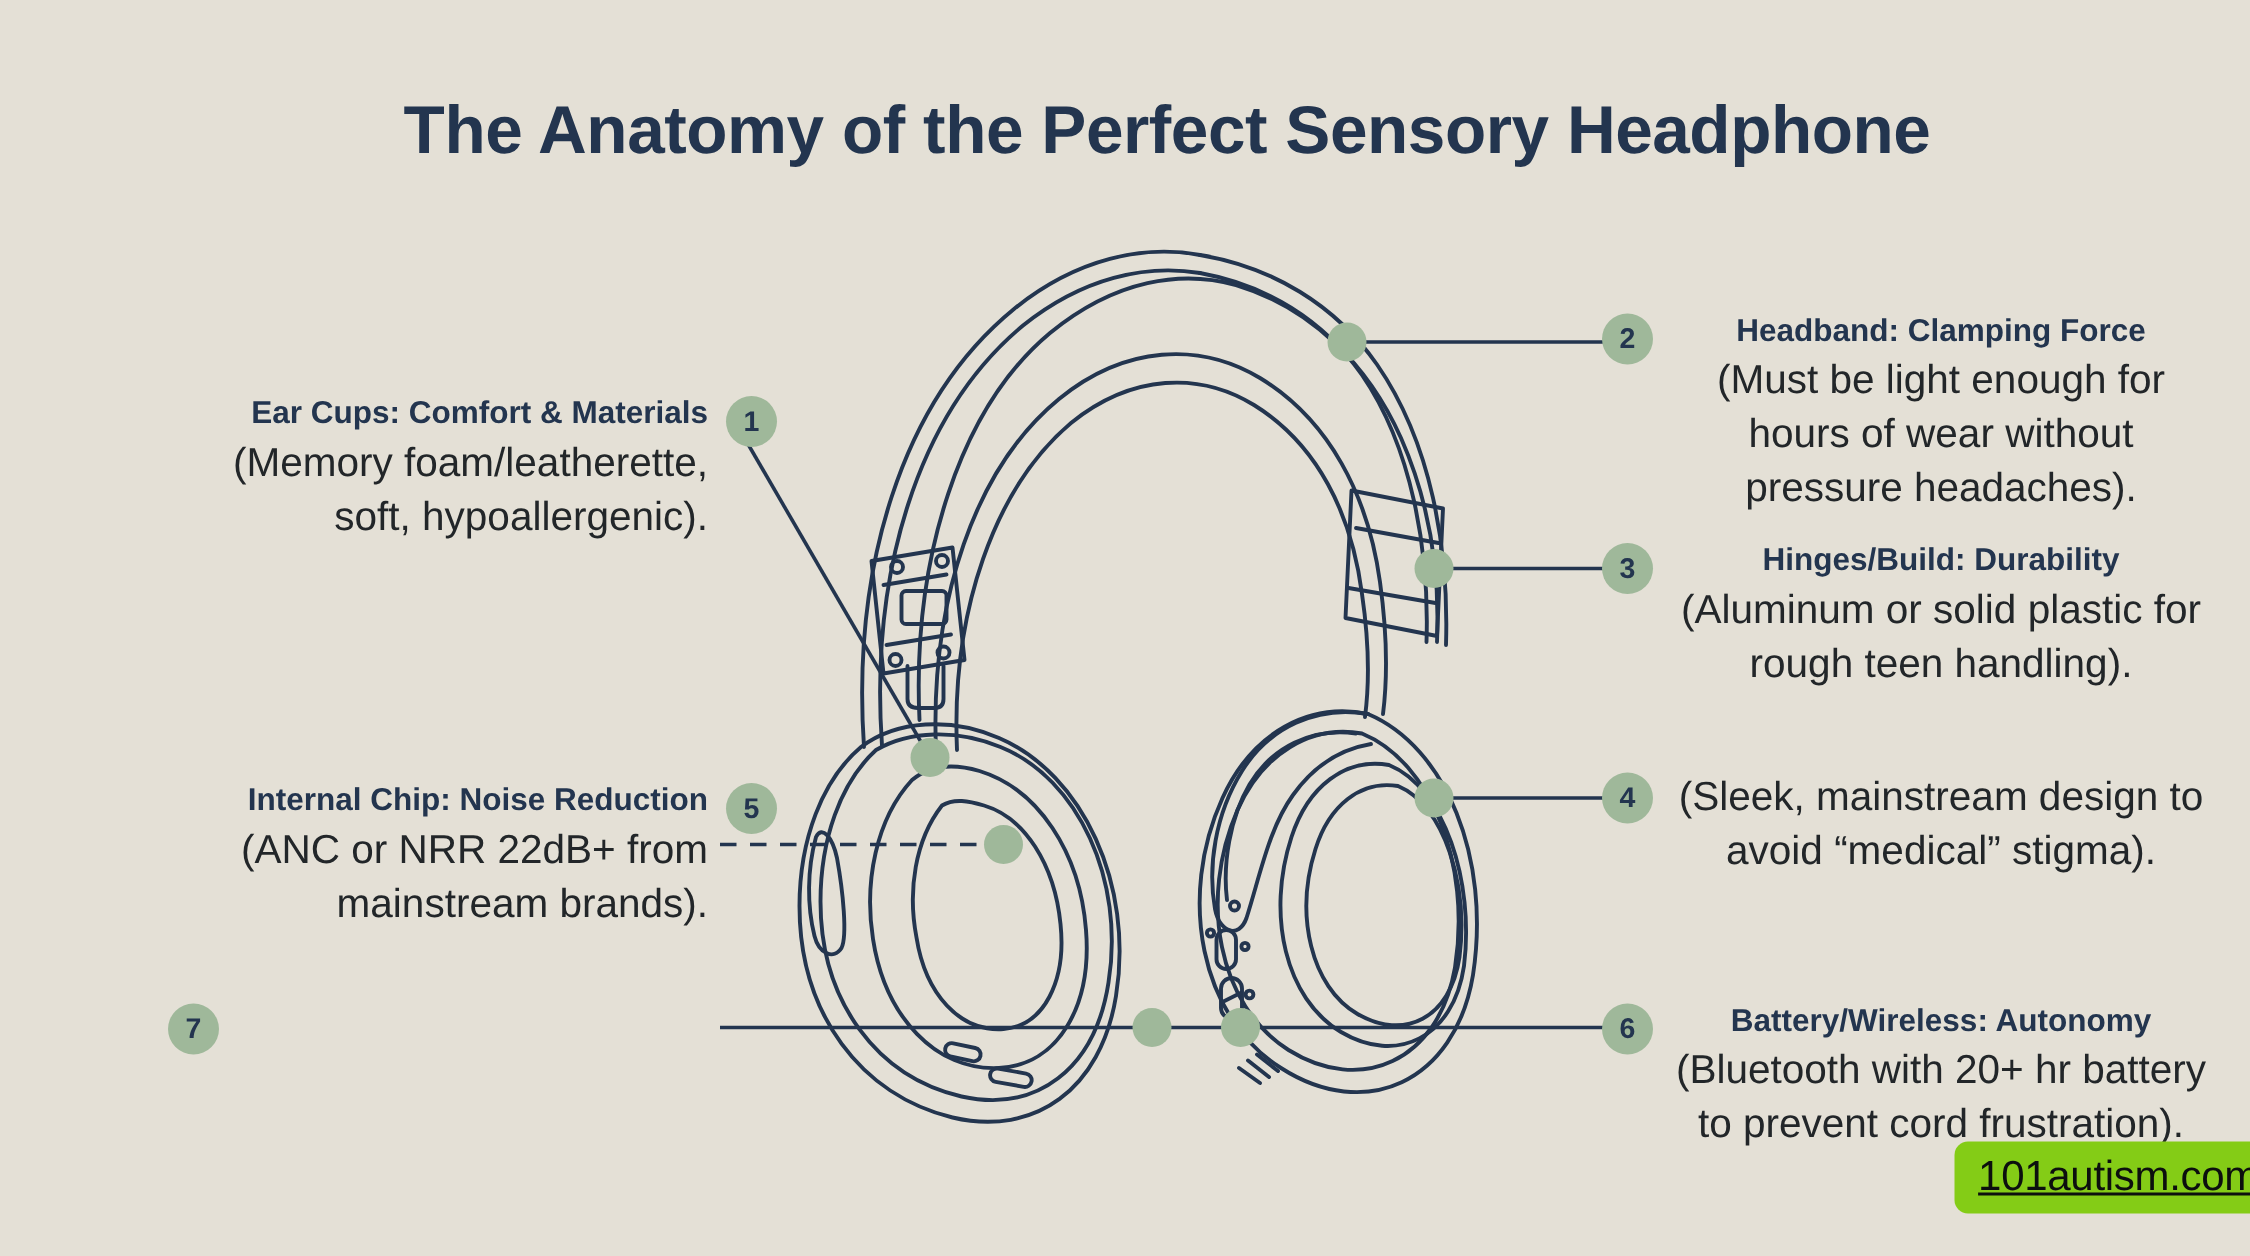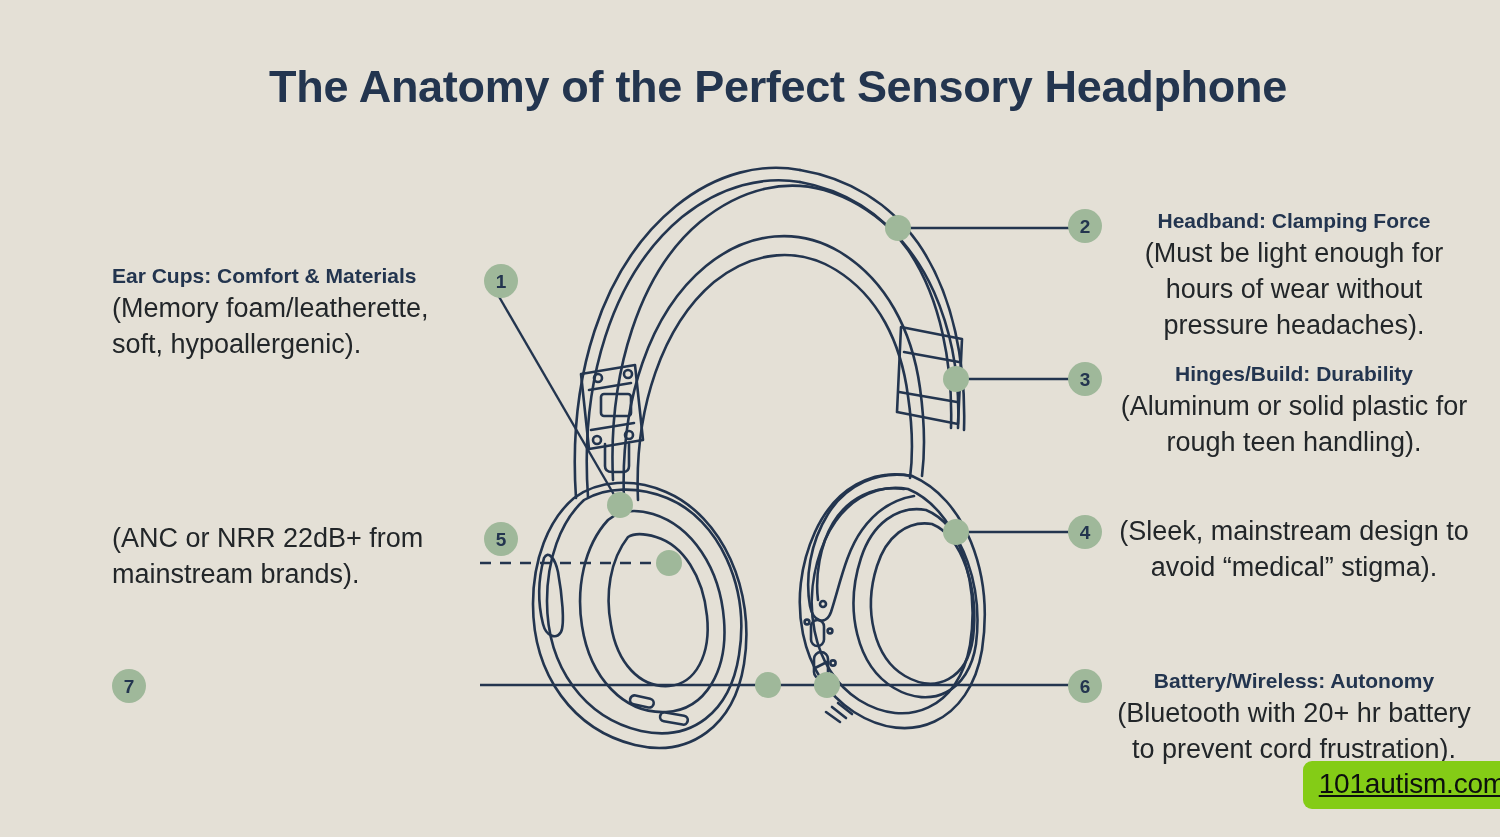--- a/index.html
+++ b/index.html
@@ -68,21 +68,21 @@
     display: flex;
     align-items: center;
     justify-content: center;
     line-height: 1;
     margin-top: 2px;
   }
 
   .calltext {
     max-width: 360px;
   }
-  .callout.left .calltext { text-align: left; }
+  .callout.left .calltext { text-align: right; }
   .callout.right .calltext { text-align: center; }
 
   .c-title {
     font-size: 21px;
     font-weight: bold;
     color: #23354f;
     line-height: 1.32;
     white-space: nowrap;
   }
   .c-desc {
@@ -224,20 +224,21 @@
     <div class="badge">1</div>
     <div class="calltext">
       <div class="c-title">Ear Cups: Comfort &amp; Materials</div>
       <div class="c-desc">(Memory foam/leatherette, soft, hypoallergenic).</div>
     </div>
   </div>
 
   <div class="callout left" id="callout-5">
     <div class="badge">5</div>
     <div class="calltext">
+      <div class="c-title">Internal Chip: Noise Reduction</div>
       <div class="c-desc">(ANC or NRR 22dB+ from mainstream brands).</div>
     </div>
   </div>
 
   <div class="callout left" id="callout-7">
     <div class="badge">7</div>
   </div>
 
   <div class="callout right" id="callout-2">
     <div class="badge">2</div>

